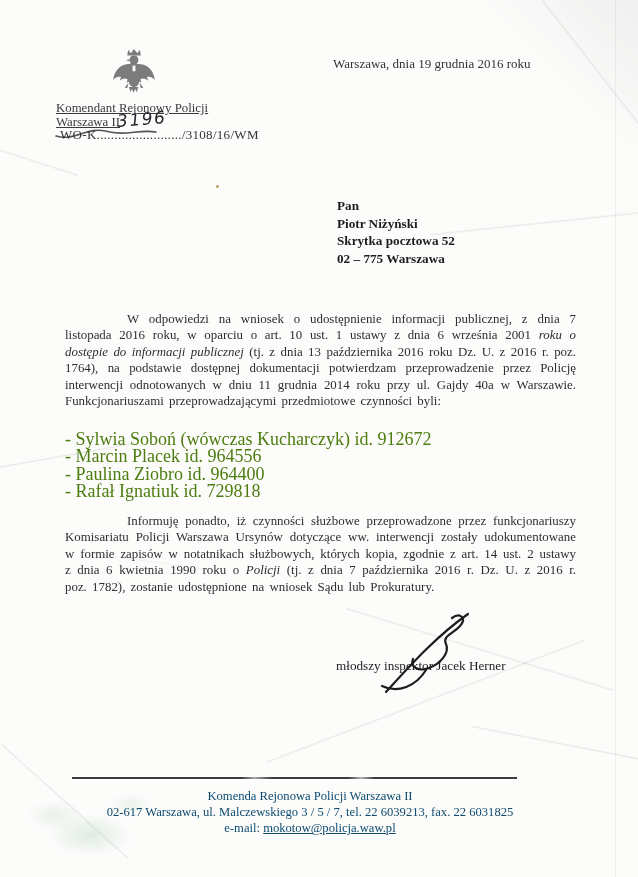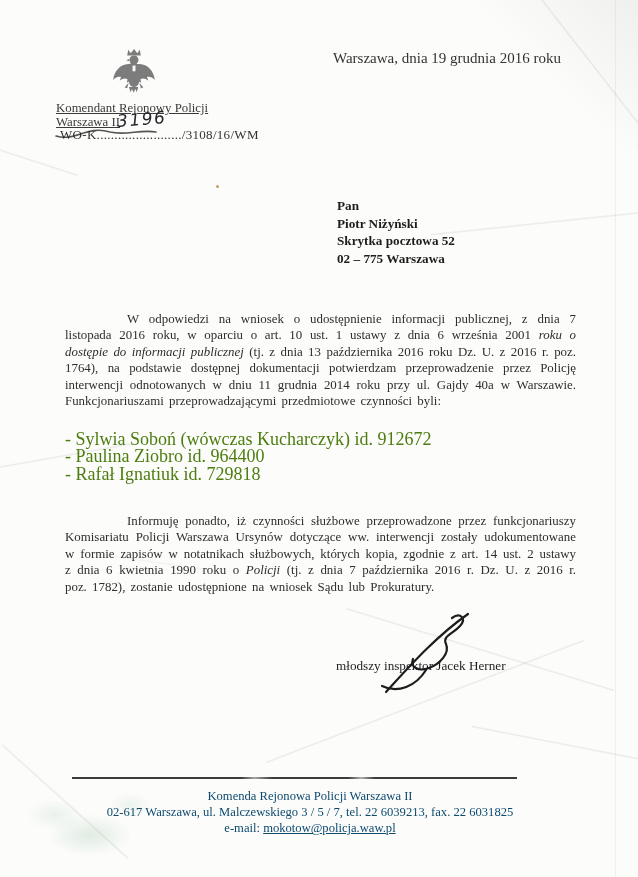--- a/index.html
+++ b/index.html
@@ -6,21 +6,21 @@
   body{
     width:638px;height:877px;position:relative;overflow:hidden;
     background:#fcfcfb;
     font-family:"Liberation Serif", serif;
     color:#2d2d2d;
   }
   .paper-shade{position:absolute;pointer-events:none;}
   .crease{position:absolute;pointer-events:none;height:3px;
     background:linear-gradient(to bottom, rgba(0,0,0,0), rgba(0,0,0,0.07), rgba(0,0,0,0));}
   .abs{position:absolute;}
-  .date{left:333px;top:50px;font-size:15px;color:#333;}
+  .date{left:333px;top:56px;font-size:13px;color:#333;}
   .sender{left:56px;top:46px;width:156px;text-align:left;font-size:12.8px;color:#3a3a3a;line-height:14px;text-decoration:underline;}
   .sender svg{display:block;margin:0 auto 3px auto;opacity:.8;filter:blur(.2px);}
   .hand-number{left:117px;top:109px;font-size:17px;font-style:italic;
     font-family:"DejaVu Sans", sans-serif;color:#26262e;letter-spacing:1.5px;
     transform:rotate(-5deg);}
   .ref-line{left:60px;top:127px;font-size:13px;color:#333;letter-spacing:.3px;}
   .pen-swoosh{left:52px;top:119px;}
   .recipient{left:337px;top:197px;font-size:13.2px;font-weight:bold;color:#1d1d1d;line-height:17.6px;}
   .para{position:absolute;left:65px;width:511px;margin:0;font-size:12.9px;line-height:16.4px;
     text-align:justify;text-indent:62px;color:#2e2e2e;word-spacing:2px;}
@@ -90,20 +90,21 @@
   <div>Pan</div>
   <div>Piotr Niżyński</div>
   <div>Skrytka pocztowa 52</div>
   <div>02 – 775 Warszawa</div>
 </div>
 
 <p class="para para1"><span>W odpowiedzi na wniosek o udostępnienie informacji publicznej, z dnia 7 listopada 2016 roku, w oparciu o art. 10 ust. 1 ustawy z dnia 6 września 2001 </span><i>roku o dostępie do informacji publicznej</i><span> (tj. z dnia 13 października 2016 roku Dz. U. z 2016 r. poz. 1764), na podstawie dostępnej dokumentacji potwierdzam przeprowadzenie przez Policję interwencji odnotowanych w dniu 11 grudnia 2014 roku przy ul. Gajdy 40a w Warszawie. Funkcjonariuszami przeprowadzającymi przedmiotowe czynności byli:</span></p>
 
 <div class="abs officers">
   <div>- Sylwia Soboń (wówczas Kucharczyk) id. 912672</div>
+  <div>- Marcin Placek id. 964556</div>
   <div>- Paulina Ziobro id. 964400</div>
   <div>- Rafał Ignatiuk id. 729818</div>
 </div>
 
 <p class="para para2"><span>Informuję ponadto, iż czynności służbowe przeprowadzone przez funkcjonariuszy Komisariatu Policji Warszawa Ursynów dotyczące ww. interwencji zostały udokumentowane w formie zapisów w notatnikach służbowych, których kopia, zgodnie z art. 14 ust. 2 ustawy z dnia 6 kwietnia 1990 roku o </span><i>Policji</i><span> (tj. z dnia 7 października 2016 r. Dz. U. z 2016 r. poz. 1782), zostanie udostępnione na wniosek Sądu lub Prokuratury.</span></p>
 
 <svg class="abs sig-scribble" width="115" height="100" viewBox="0 0 115 100">
   <g fill="none" stroke="#1d1d1d" stroke-width="2.2" stroke-linecap="round">
     <path d="M14 88 C 36 64, 62 34, 96 10"></path>
     <path d="M80 14 C 88 8, 95 14, 88 22 C 81 30, 70 32, 74 40 C 78 49, 68 60, 57 64 C 46 68, 38 63, 41 55"></path>

